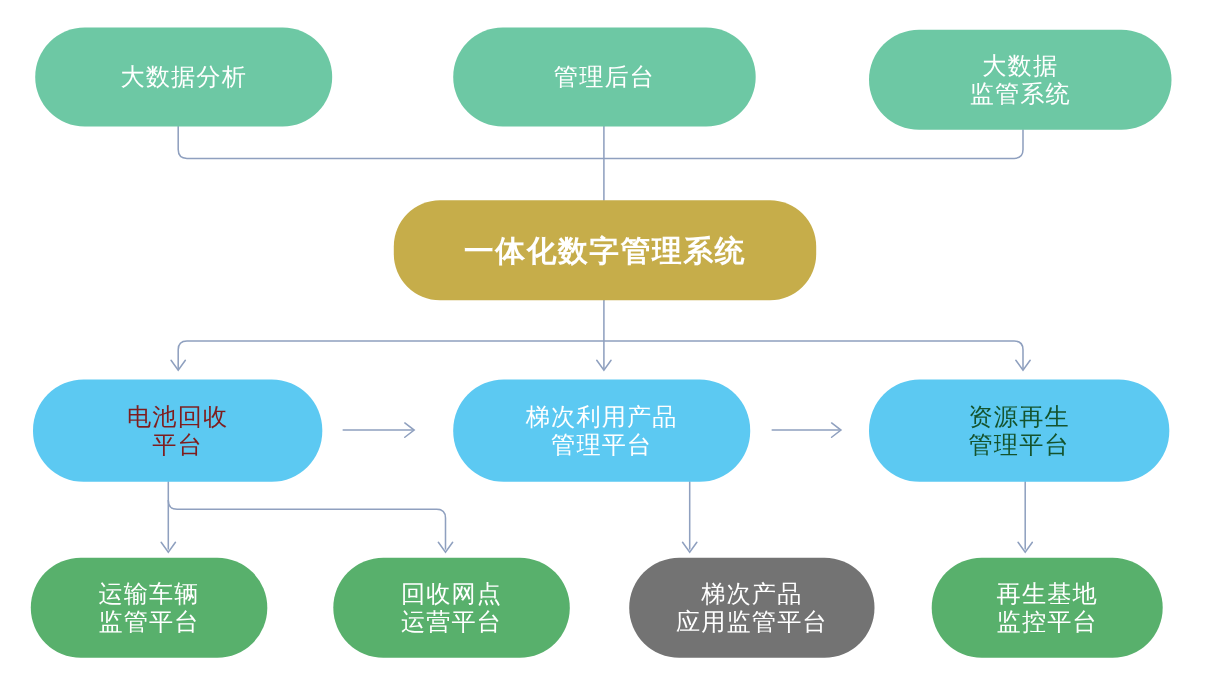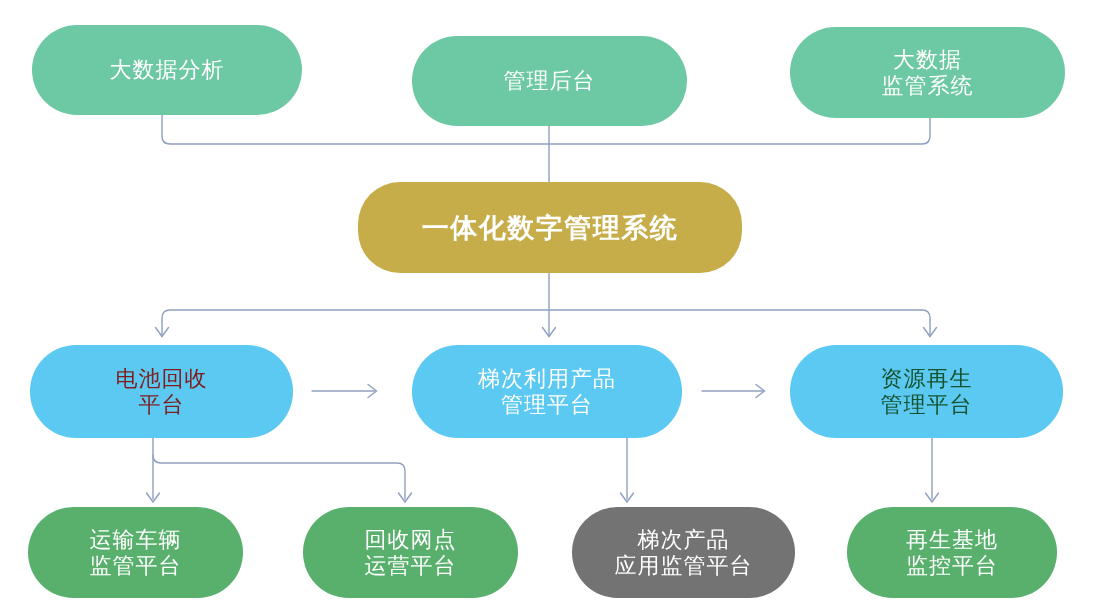--- a/index.html
+++ b/index.html
@@ -38,21 +38,21 @@
   .node .ln { display: block; }
   .node-center {
     font-size: 27px;
     line-height: 30px;
     font-weight: bold;
     letter-spacing: 1.5px;
     border-radius: 42px;
   }
   
   #n-top1   { left: 32px;  top: 25px;  width: 270px; height: 90px; }
-  #n-top2   { left: 412px; top: 36px;  width: 275px; height: 90px; }
+  #n-top2   { left: 412px; top: 25px;  width: 275px; height: 90px; }
   #n-top3   { left: 790px; top: 27px;  width: 275px; height: 91px; }
   #n-center { left: 358px; top: 182px; width: 384px; height: 91px; }
   #n-mid1   { left: 30px;  top: 345px; width: 263px; height: 93px; }
   #n-mid2   { left: 412px; top: 345px; width: 270px; height: 93px; }
   #n-mid3   { left: 790px; top: 345px; width: 273px; height: 93px; }
   #n-bot1   { left: 28px;  top: 507px; width: 215px; height: 91px; text-align: right; }
   #n-bot2   { left: 303px; top: 507px; width: 215px; height: 91px; }
   #n-bot3   { left: 572px; top: 507px; width: 223px; height: 91px; }
   #n-bot4   { left: 847px; top: 507px; width: 210px; height: 91px; }
 </style>

